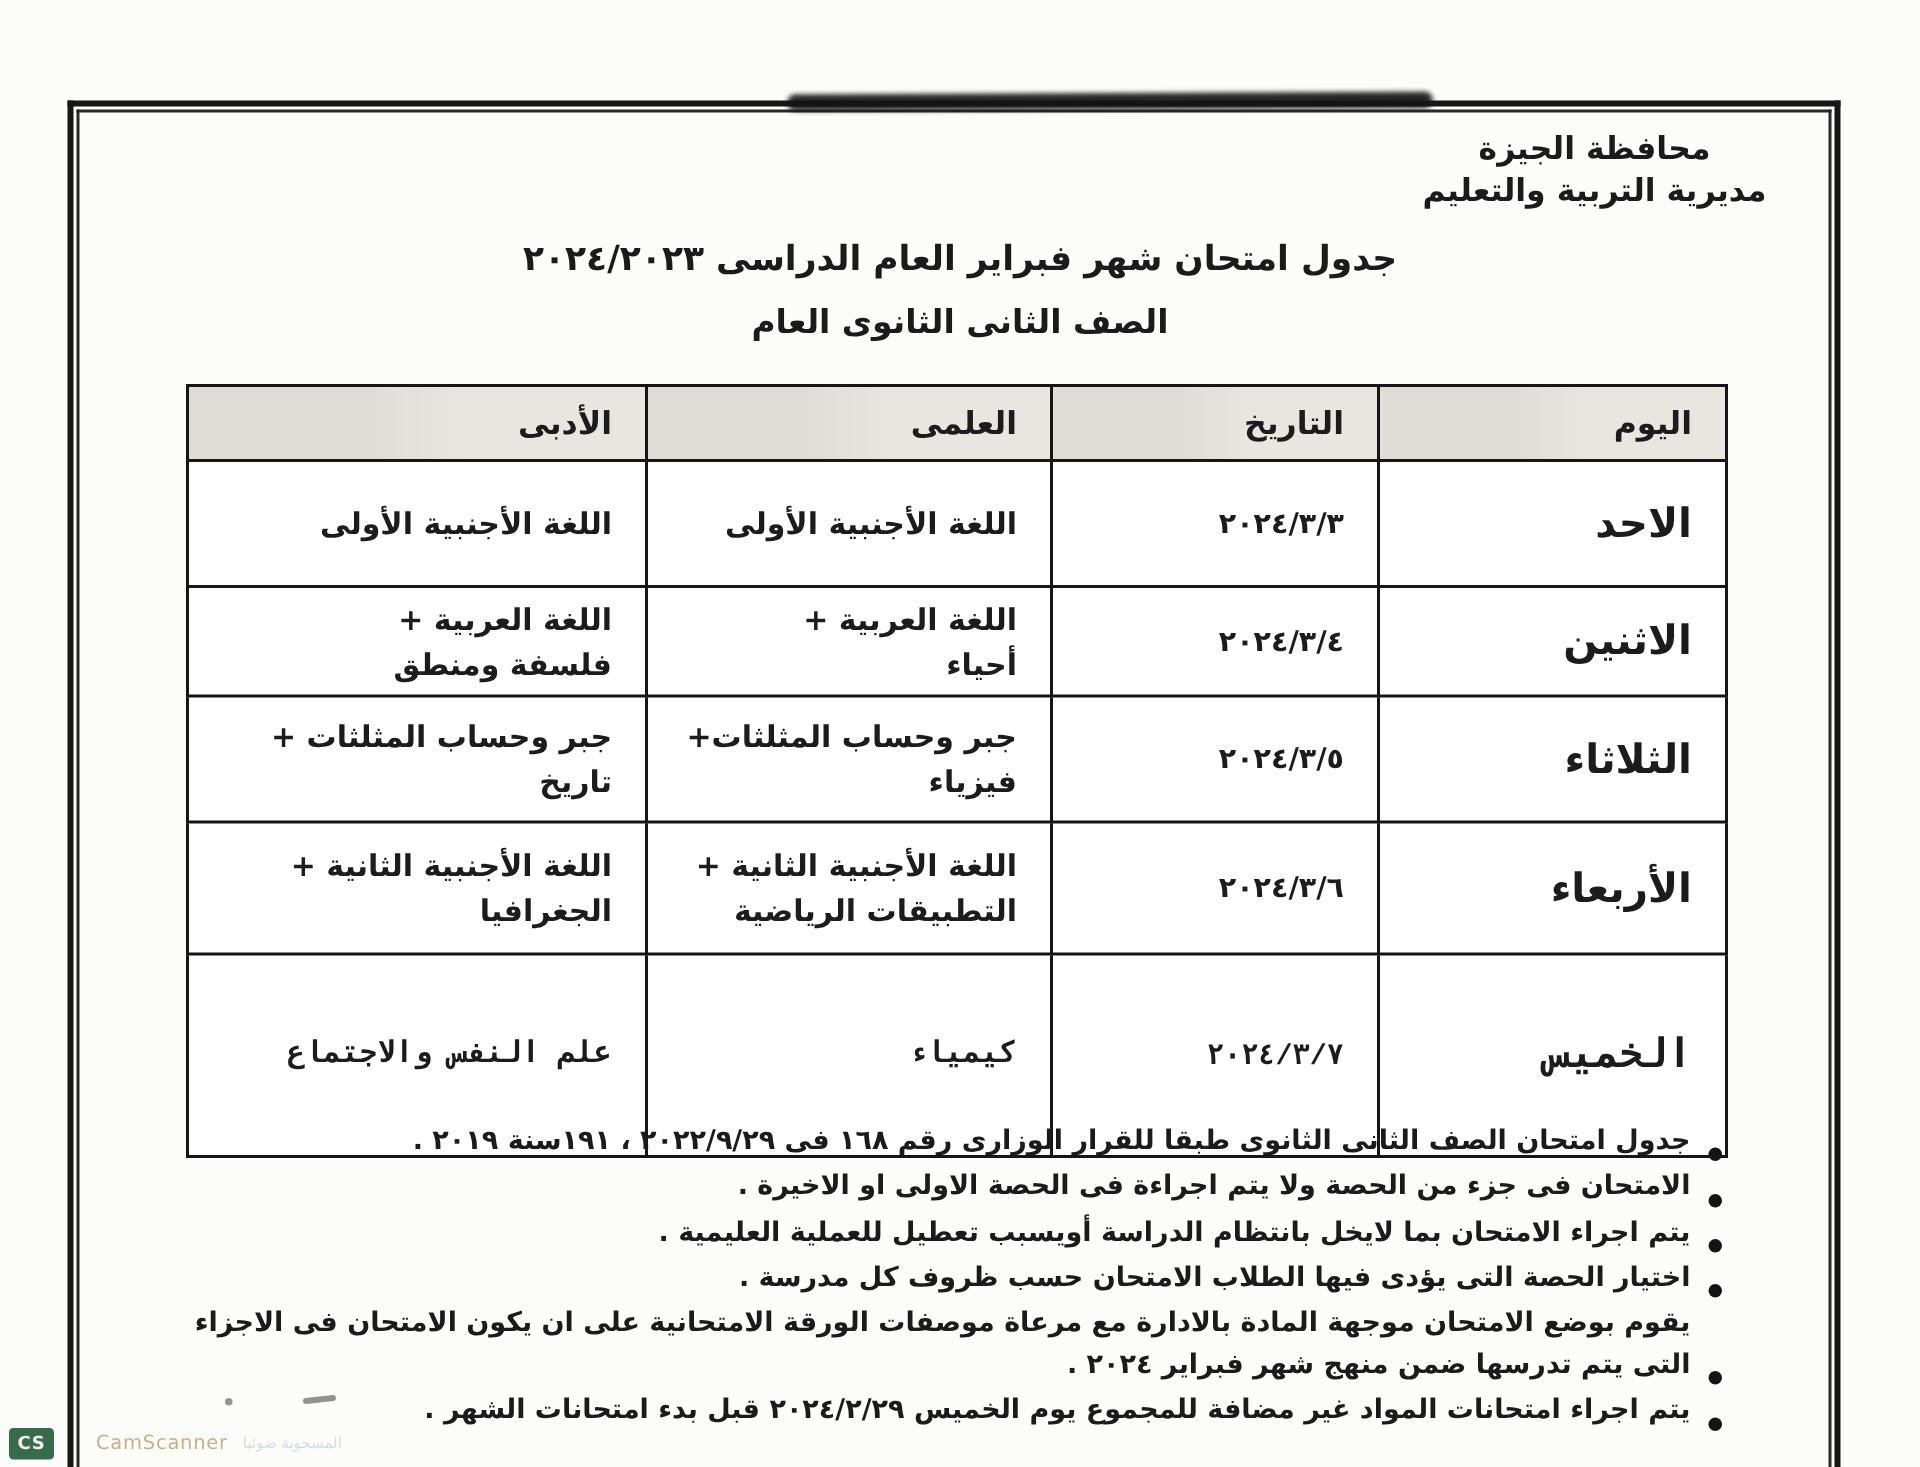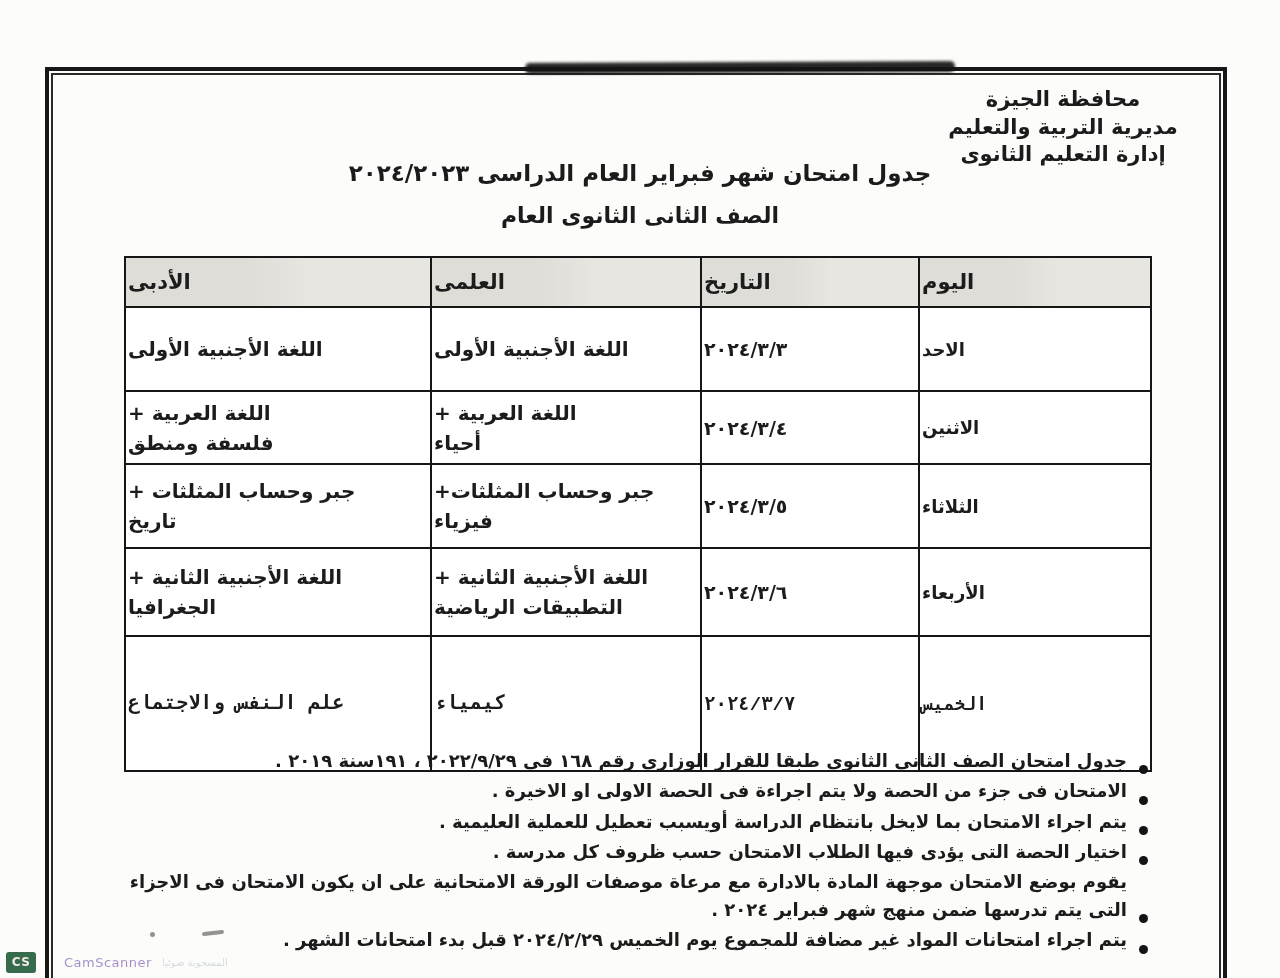--- a/index.html
+++ b/index.html
@@ -54,30 +54,30 @@
     text-align:center;font-weight:bold;font-size:22px;
   }
   
   table.schedule{
     position:absolute;top:256px;right:128px;
     border-collapse:collapse;table-layout:fixed;
     background:#fff;
   }
   table.schedule th,table.schedule td{
     border:2.5px solid #161616;
-    text-align:left;vertical-align:middle;
+    text-align:right;vertical-align:middle;
     font-weight:bold;color:#1c1c1c;
-    padding:2px 2px;box-sizing:border-box;
+    padding:2px 22px;box-sizing:border-box;
   }
   table.schedule th{
     height:50px;font-size:21px;
     background:#e7e6e1;
     background-image:linear-gradient(90deg, rgba(0,0,0,.04) 0 40%, rgba(0,0,0,0) 60%);
   }
-  td.day-cell{font-size:18px;border-radius:10px;}
+  td.day-cell{font-size:27px;border-radius:10px;}
   td.date-cell{font-size:19px;letter-spacing:1px;}
   td.subject-cell{font-size:20px;white-space:pre-line;line-height:1.5;}
   tr.r1 td{height:84px;}
   tr.r2 td{height:73px;}
   tr.r3 td{height:84px;}
   tr.r4 td{height:88px;}
   tr.r5 td{height:135px;font-family:Liberation Mono, monospace;}
   
   .notes{
     position:absolute;top:747px;right:132px;left:90px;
@@ -93,21 +93,21 @@
   .watermark{
     position:absolute;left:6px;top:950px;height:24px;
     display:flex;align-items:center;direction:ltr;
   }
   .cs-badge{
     width:30px;height:21px;background:#14532d;border-radius:3px;
     color:#f4e9e7;font-size:12px;font-weight:bold;
     display:flex;align-items:center;justify-content:center;
     letter-spacing:.5px;opacity:.85;
   }
-  .wm-text{color:#4c1d95;font-size:13px;margin-left:28px;opacity:.5;letter-spacing:.5px;}
+  .wm-text{color:#a16207;font-size:13px;margin-left:28px;opacity:.5;letter-spacing:.5px;}
   .wm-text2{color:#a7b4c4;font-size:10px;margin-left:10px;opacity:.45;filter:blur(.4px);}
 </style>
 </head>
 <body>
 
 <div class="page-frame">
   <div class="frame-inner"></div>
 </div>
 
 <div class="smudge-top"></div>
@@ -118,21 +118,20 @@
     <i></i>
   </div>
 <div class="stray-marks">
     <i></i>
     <i></i>
   </div>
 
 <div class="org-block">
   <div>محافظة الجيزة</div>
   <div>مديرية التربية والتعليم</div>
-  <div>إدارة التعليم الثانوى</div>
 </div>
 
 <div class="doc-title">جدول امتحان  شهر فبراير العام الدراسى ٢٠٢٤/٢٠٢٣</div>
 <div class="doc-subtitle">الصف الثانى الثانوى العام</div>
 
 <table class="schedule">
   <colgroup>
     <col style="width:232px">
       <col style="width:218px">
       <col style="width:270px">

